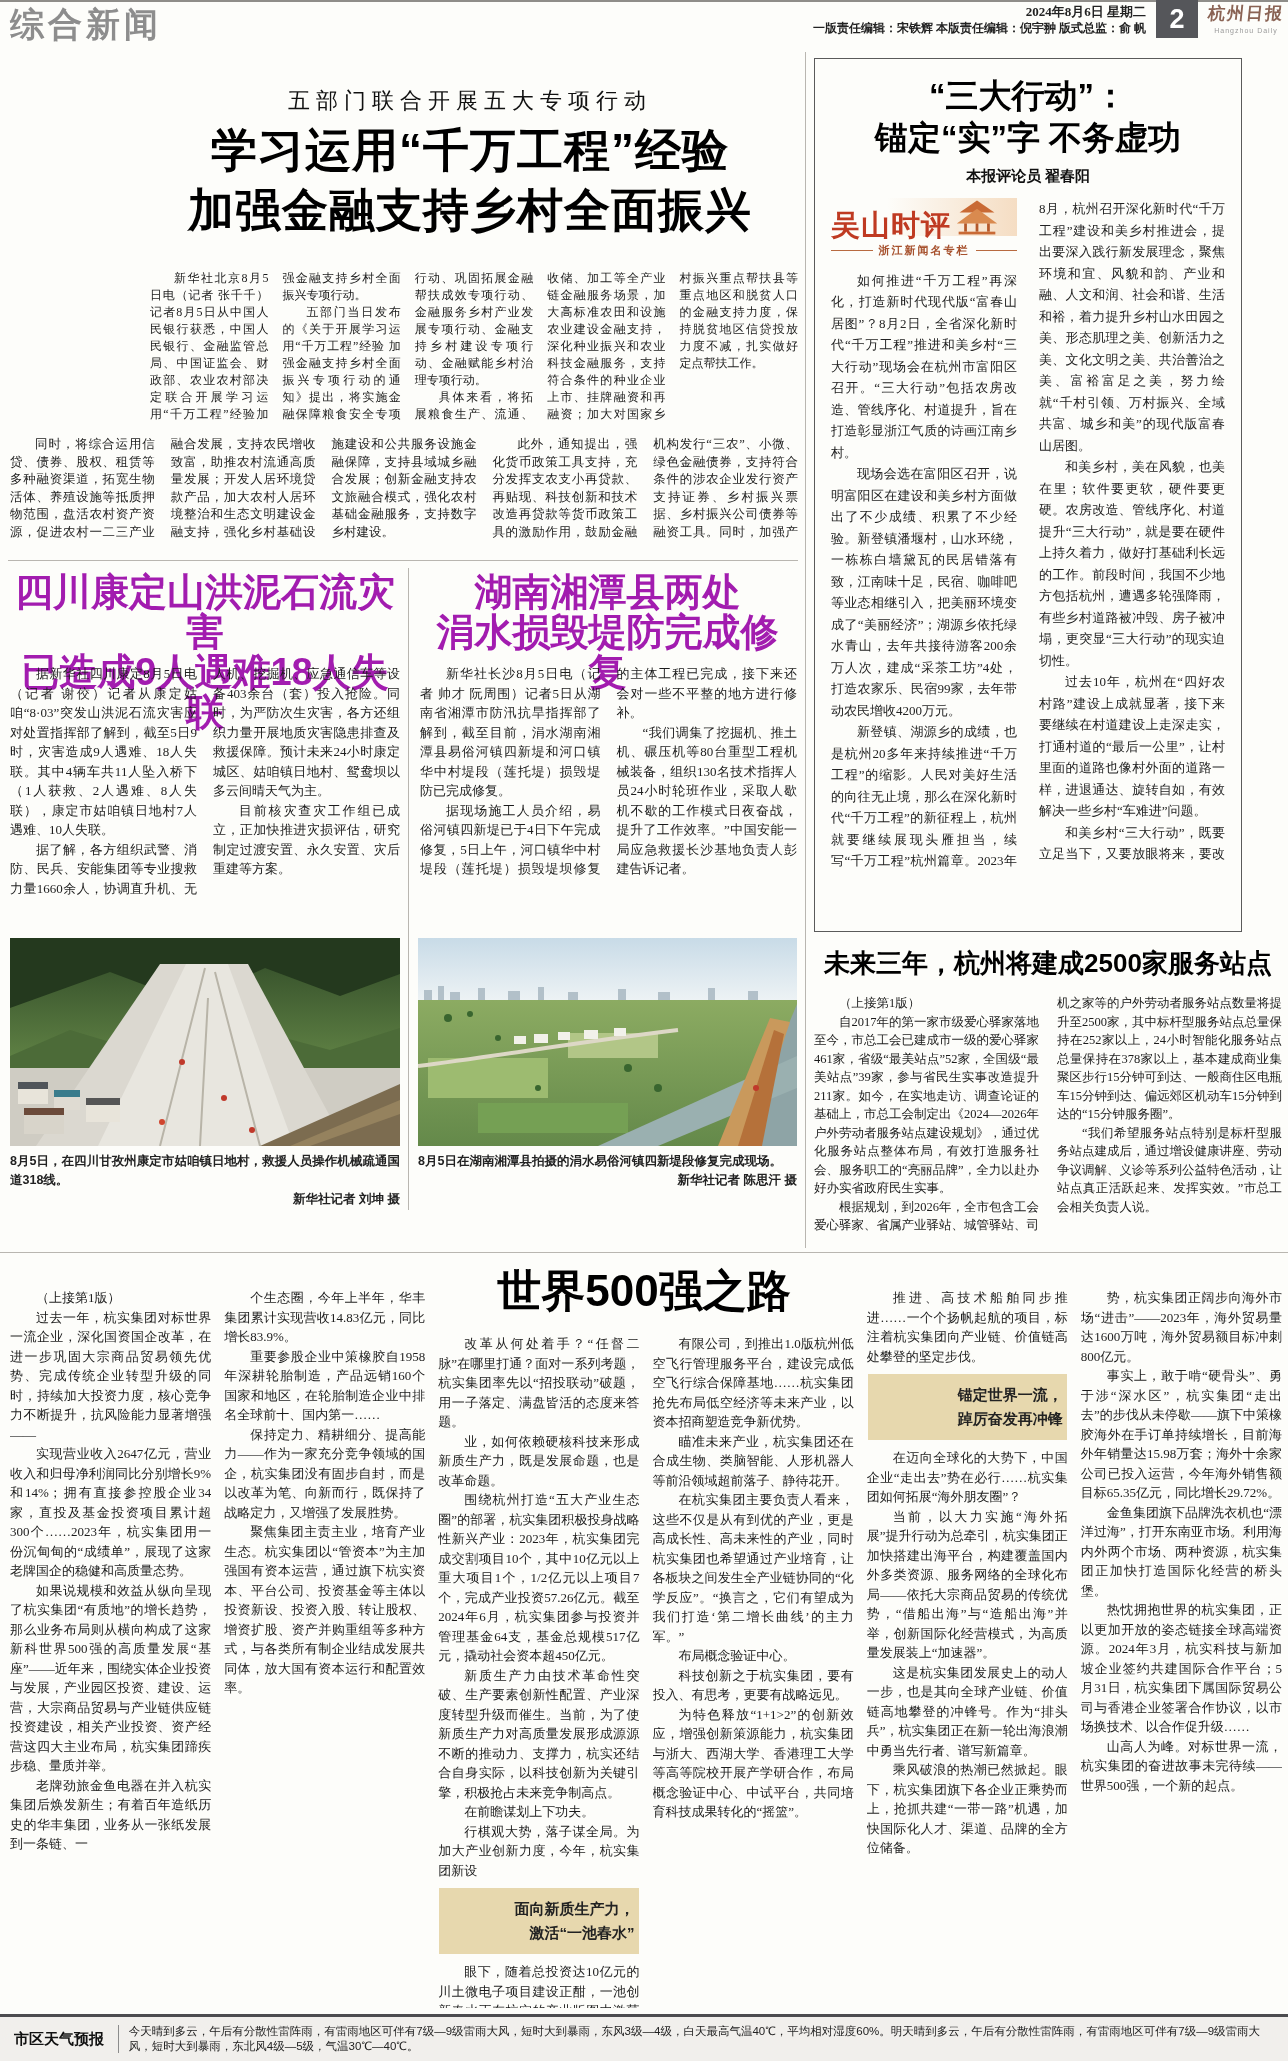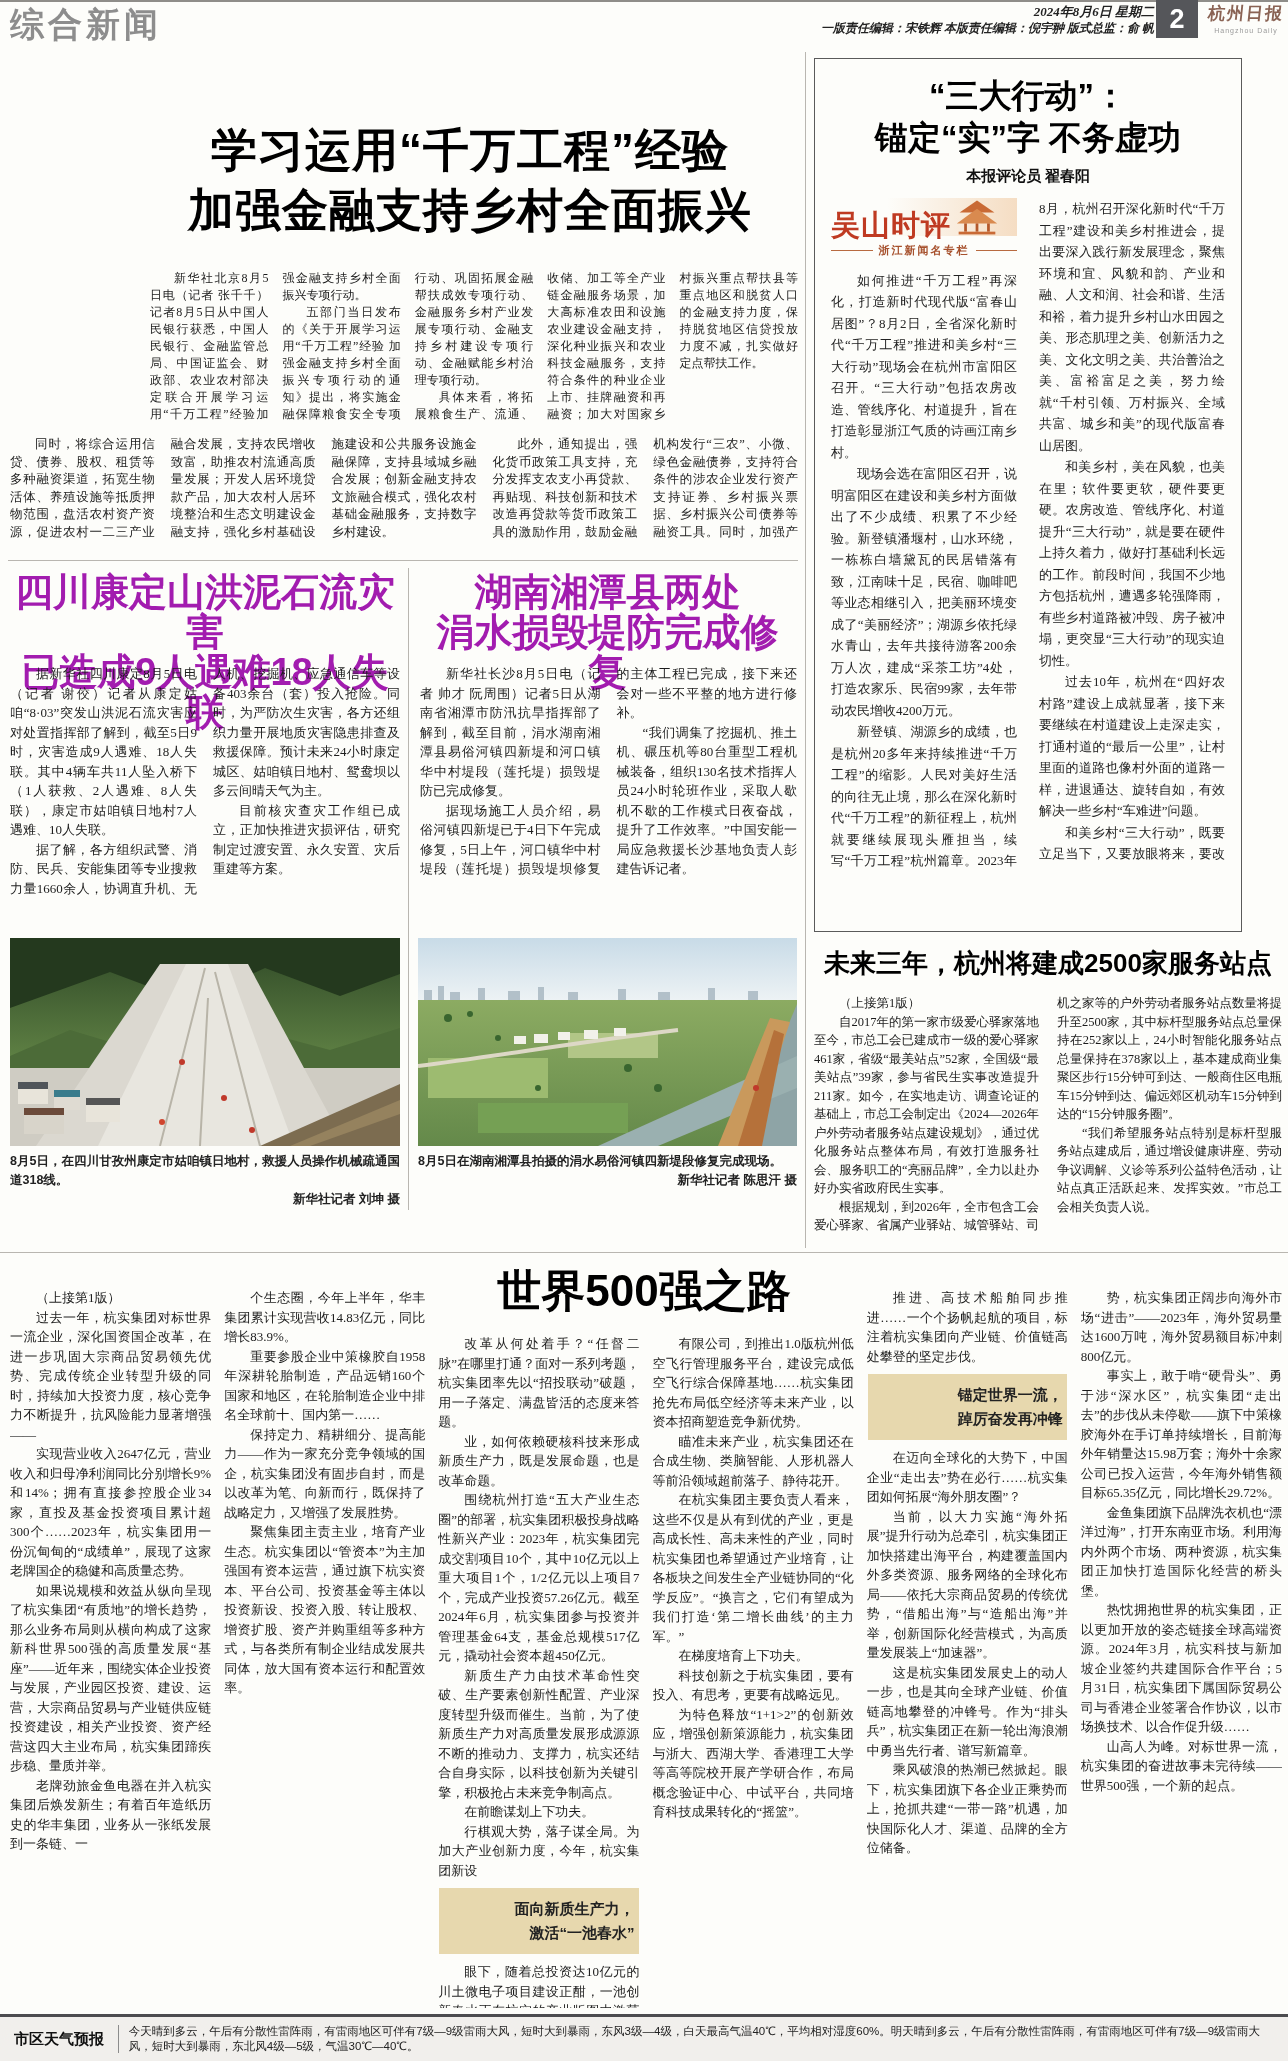--- a/index.html
+++ b/index.html
@@ -3,21 +3,21 @@
 <meta charset="utf-8">
 <style>
   html,body{margin:0;padding:0;background:#e8e8e8;}
   .page{position:relative;width:1288px;height:2061px;margin:0 auto;background:#fdfdfa;
         font-family:"Liberation Serif",serif;color:#1c1c1c;overflow:hidden;}
   .abs{position:absolute;}
   .hei{font-family:"Liberation Sans",sans-serif;}
   .rule{position:absolute;background:#b9b6b0;}
   
   .section-title{left:10px;top:2px;font-size:34px;font-weight:700;color:#8d8d8d;letter-spacing:4px;}
-  .header-meta{right:134px;top:3px;text-align:right;line-height:17px;font-style:italic;}
+  .header-meta{right:142px;top:3px;text-align:right;line-height:17px;}
   .header-date{font-size:13px;font-weight:700;color:#222;}
   .header-editors{font-size:12px;font-weight:700;color:#222;}
   .page-badge{left:1156px;top:0px;width:42px;height:38px;background:#55565a;color:#fff;
               display:flex;align-items:center;justify-content:center;font-size:27px;font-weight:700;}
   .masthead{left:1206px;top:2px;width:80px;text-align:center;}
   .masthead-cn{font-size:17px;font-weight:700;color:#8a6354;letter-spacing:2px;transform:skewX(-6deg);}
   .masthead-en{font-size:7px;color:#9a9a9a;letter-spacing:1px;margin-top:2px;}
   .header-rule{left:0;top:42px;width:1288px;height:2px;background:#8f8d89;}
   
   .lead-kicker{left:140px;top:86px;width:660px;text-align:center;font-size:22px;letter-spacing:6px;color:#111;}
@@ -87,20 +87,21 @@
     <div class="header-date">2024年8月6日 星期二</div>
     <div class="header-editors">一版责任编辑：宋铁辉 本版责任编辑：倪宇翀 版式总监：俞 帆</div>
   </div>
   <div class="abs page-badge hei">2</div>
   <div class="abs masthead">
     <div class="masthead-cn">杭州日报</div>
     <div class="masthead-en hei">Hangzhou Daily</div>
   </div>
   <div class="header-rule"></div>
 
+  <div class="abs lead-kicker">五部门联合开展五大专项行动</div>
   <div class="abs lead-headline hei">
     <div>学习运用“千万工程”经验</div>
     <div>加强金融支持乡村全面振兴</div>
   </div>
   <div class="abs news lead-bodyA">
       <p>新华社北京8月5日电（记者 张千千）记者8月5日从中国人民银行获悉，中国人民银行、金融监管总局、中国证监会、财政部、农业农村部决定联合开展学习运用“千万工程”经验加强金融支持乡村全面振兴专项行动。</p>
       <p>五部门当日发布的《关于开展学习运用“千万工程”经验 加强金融支持乡村全面振兴专项行动的通知》提出，将实施金融保障粮食安全专项行动、巩固拓展金融帮扶成效专项行动、金融服务乡村产业发展专项行动、金融支持乡村建设专项行动、金融赋能乡村治理专项行动。</p>
       <p>具体来看，将拓展粮食生产、流通、收储、加工等全产业链金融服务场景，加大高标准农田和设施农业建设金融支持，深化种业振兴和农业科技金融服务，支持符合条件的种业企业上市、挂牌融资和再融资；加大对国家乡村振兴重点帮扶县等重点地区和脱贫人口的金融支持力度，保持脱贫地区信贷投放力度不减，扎实做好定点帮扶工作。</p>
     </div>
   <div class="abs news lead-bodyB">
@@ -299,21 +300,21 @@
           <p>激活“一池春水”</p>
         </div>
       <div>
           <p>眼下，随着总投资达10亿元的川土微电子项目建设正酣，一池创新春水正在杭实的产业版图中激荡开来。</p>
         </div>
     </div>
     <div class="fcol push">
         <p>有限公司，到推出1.0版杭州低空飞行管理服务平台，建设完成低空飞行综合保障基地……杭实集团抢先布局低空经济等未来产业，以资本招商塑造竞争新优势。</p>
         <p>瞄准未来产业，杭实集团还在合成生物、类脑智能、人形机器人等前沿领域超前落子、静待花开。</p>
         <p>在杭实集团主要负责人看来，这些不仅是从有到优的产业，更是高成长性、高未来性的产业，同时杭实集团也希望通过产业培育，让各板块之间发生全产业链协同的“化学反应”。“换言之，它们有望成为我们打造‘第二增长曲线’的主力军。”</p>
-        <p>在梯度培育上下功夫。</p>
+        <p>布局概念验证中心。</p>
         <p>科技创新之于杭实集团，要有投入、有思考，更要有战略远见。</p>
         <p>为特色释放“1+1&gt;2”的创新效应，增强创新策源能力，杭实集团与浙大、西湖大学、香港理工大学等高等院校开展产学研合作，布局概念验证中心、中试平台，共同培育科技成果转化的“摇篮”。</p>
       </div>
     <div class="fcol">
       <div>
           <p>推进、高技术船舶同步推进……一个个扬帆起航的项目，标注着杭实集团向产业链、价值链高处攀登的坚定步伐。</p>
         </div>
       <div class="subhead">
           <p>锚定世界一流，</p>
           <p>踔厉奋发再冲锋</p>

